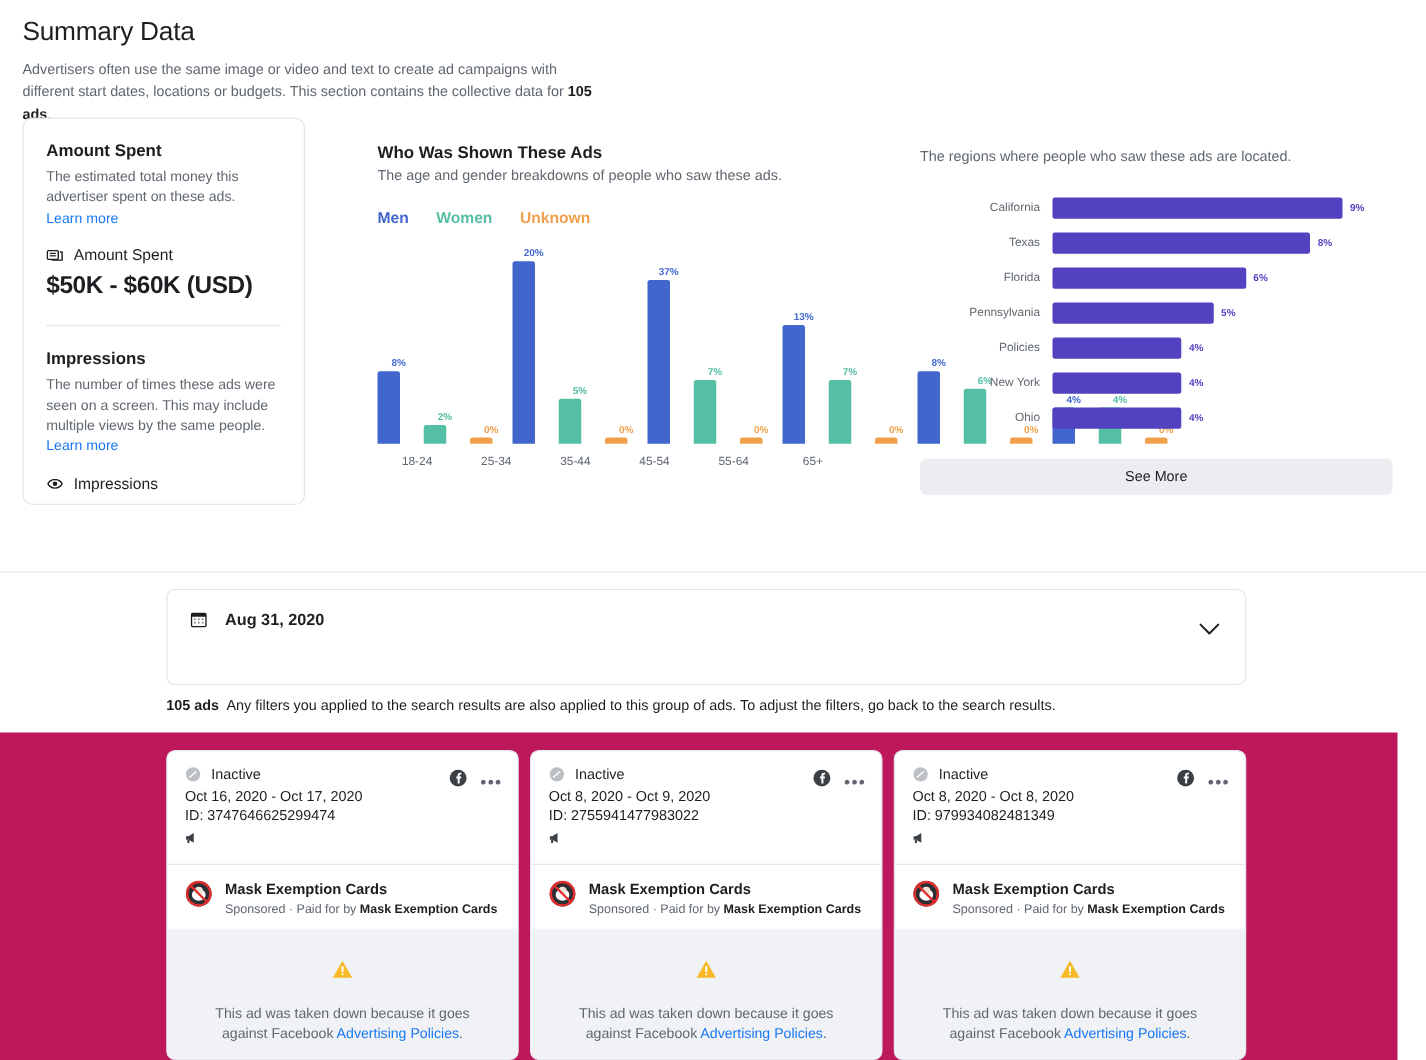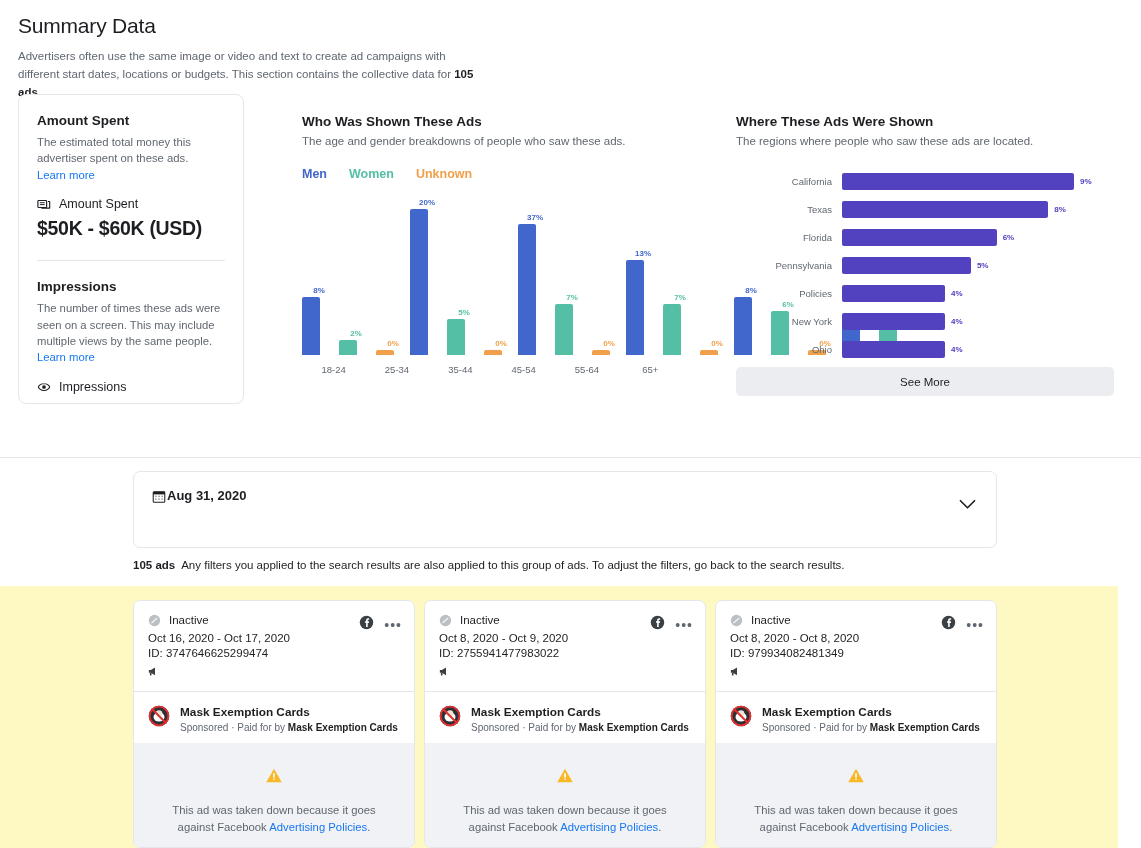--- a/index.html
+++ b/index.html
@@ -87,33 +87,33 @@
 
   
   .band-divider { position:absolute; left:0; top:457px; width:1141px; height:1px; background:#e4e6eb; }
 
   
   .date-card {
     position:absolute; left:133px; top:471px; width:864px; height:77px;
     background:#fff; border:1px solid #e4e6eb; border-radius:7px;
     padding:16px 18px;
   }
-  .date-head { display:flex; align-items:flex-end; gap:1px; }
+  .date-head { display:flex; align-items:flex-start; gap:14px; }
   .date-text { font-size:13px; font-weight:bold; color:#1c1e21; }
   .date-desc { font-size:11.5px; color:#1c1e21; margin-top:10px; }
   .chevron { position:absolute; right:20px; top:24px; cursor:pointer; }
 
   .ads-note { position:absolute; left:133px; top:559px; font-size:11.5px; color:#1c1e21; }
   .ads-note b { font-weight:bold; }
   .ads-note span { color:#1c1e21; margin-left:6px; }
 
   
   .ads-area {
     position:absolute; left:0; top:586px; width:1118px; height:262px;
-    background:#fef9c3;
+    background:#be185d;
   }
   .ad-card {
     position:absolute; top:14px; width:282px; height:248px;
     background:#fff; border:1px solid #e4e6eb; border-radius:7px; overflow:hidden;
   }
   .ad-card.c1 { left:133px; }
   .ad-card.c2 { left:424px; }
   .ad-card.c3 { left:715px; }
 
   .ad-head { padding:12px 14px 10px 14px; position:relative; }
@@ -298,21 +298,20 @@
             <span>25-34</span>
             <span>35-44</span>
             <span>45-54</span>
             <span>55-64</span>
             <span>65+</span>
           </div>
       </div>
     </div>
 
     <div class="chart-block region-block">
-      <div class="c-title">Where These Ads Were Shown</div>
       <div class="c-sub">The regions where people who saw these ads are located.</div>
       <div class="region-chart" id="region-chart">
           <div class="region-row">
             <div class="region-name">California</div>
             <div class="region-bar-area">
               <div class="region-bar" style="width: 232px; background: rgb(82, 66, 192);"></div>
               <div class="region-pct" style="color: rgb(82, 66, 192);">9%</div>
             </div>
           </div>
           <div class="region-row">

